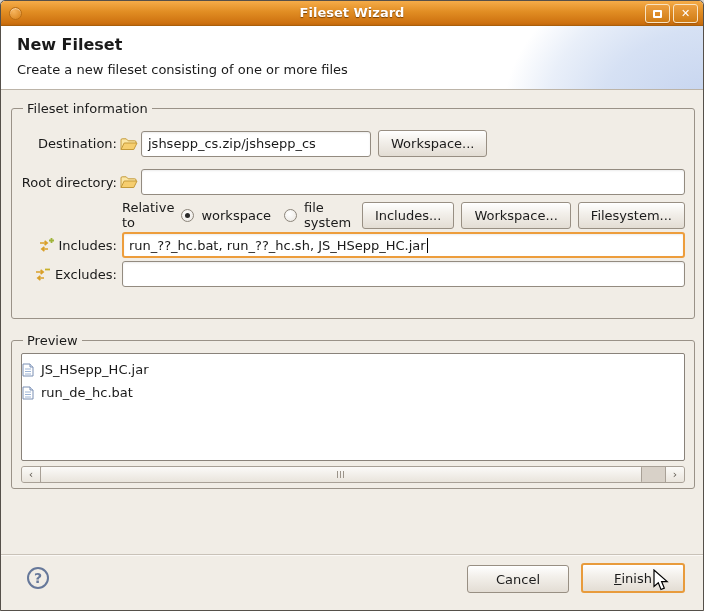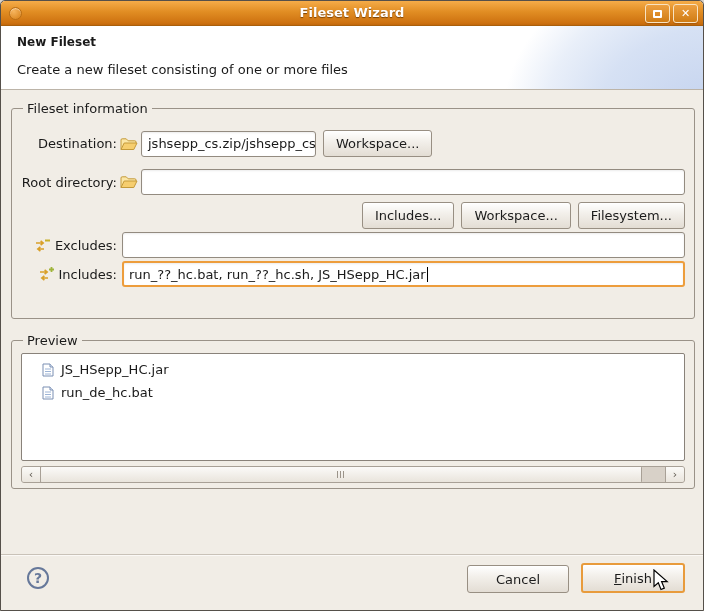--- a/index.html
+++ b/index.html
@@ -18,21 +18,21 @@
   .win-controls { position:absolute; right:5px; top:3px; display:flex; gap:3px; }
   .win-btn { width:25px; height:19px; border-radius:3px; border:1px solid #f8e3c2;
     background:linear-gradient(#eda041,#d07c14); display:flex; align-items:center; justify-content:center;
     color:#fff; font-weight:bold; font-size:11px; box-shadow:0 1px 1px rgba(120,60,0,.4); }
   .max-glyph { width:9px; height:8px; border:2px solid #fff; border-radius:1px; display:block; }
 
   
   .banner { position:absolute; top:25px; left:0; right:0; height:64px; background:#fff; border-bottom:1px solid #bcb4a8; overflow:hidden; }
   .banner-art { position:absolute; right:0; top:0; width:250px; height:64px;
     background:radial-gradient(ellipse 300px 230px at 104% 140%, #c3d2ee 0%, #d6e1f4 38%, #e9eff9 56%, rgba(255,255,255,0) 70%); }
-  .banner h1 { position:absolute; left:16px; top:9px; font-size:12px; font-weight:bold; }
+  .banner h1 { position:absolute; left:16px; top:9px; font-size:16px; font-weight:bold; }
   .banner p  { position:absolute; left:16px; top:36px; font-size:13px; }
 
   
   fieldset { position:absolute; border:1px solid #9a9288; border-radius:3px; padding:0 9px 3px 9px; }
   legend { padding:0 4px; margin-left:2px; font-size:13px; }
   .fs-info { top:100px; left:10px; width:684px; height:218px; }
   .fs-preview { top:332px; left:10px; width:684px; height:156px; }
 
   .row { display:flex; align-items:center; }
   .lblcol { width:96px; display:flex; align-items:center; justify-content:flex-end; gap:4px; text-align:right; flex:none; }
@@ -51,29 +51,29 @@
     background:radial-gradient(circle at 40% 35%, #ffffff, #e9e5df); flex:none; position:relative; }
   .radio.checked::after { content:""; position:absolute; left:3px; top:3px; width:5px; height:5px; border-radius:50%; background:#2b2b2b; }
 
   .row-dest { margin-top:14px; }
   .row-root { margin-top:12px; }
   .row-rel  { margin-top:6px; height:28px; }
   .row-flat { margin-top:6px; height:18px; }
   .row-inc  { margin-top:3px; }
   .row-exc  { margin-top:3px; }
 
-  .dest-input { width:175px; }
+  .dest-input { width:230px; }
   .grow-input { flex:1; }
   .rel-indent { margin-left:101px; display:flex; align-items:center; gap:7px; }
   .rel-btns { margin-left:auto; display:flex; gap:7px; }
   .radio-lbl { margin-right:6px; }
 
   
   .listbox { margin-top:5px; height:108px; background:#fff; border:1px solid #89827a; border-radius:2px; padding:4px 0; overflow:hidden; }
-  .listitem { display:flex; align-items:center; gap:7px; height:23px; padding-left:20px; font-size:13px; }
+  .listitem { display:flex; align-items:center; gap:7px; height:23px; padding-left:0; font-size:13px; }
 
   .hscroll { margin-top:5px; height:17px; display:flex; align-items:stretch; border:1px solid #a8a096; border-radius:3px; background:#d8d1c8; overflow:hidden; }
   .sbtn { width:19px; flex:none; display:flex; align-items:center; justify-content:center;
     background:linear-gradient(#fbfaf8,#eae5dd); border-right:1px solid #a8a096; color:#5f5950; font-size:11px; }
   .sbtn.right { border-right:none; border-left:1px solid #a8a096; }
   .sthumb { width:601px; flex:none; background:linear-gradient(#fbfaf8,#e9e4dc); border-right:1px solid #a8a096; border-radius:1px; position:relative; }
   .sthumb::after { content:""; position:absolute; left:50%; top:4px; bottom:4px; width:8px; transform:translateX(-50%);
     background:repeating-linear-gradient(90deg,#9b9389 0,#9b9389 1px,transparent 1px,transparent 3px); }
   .strack { flex:1; }
 
@@ -137,55 +137,62 @@
             <path d="M1 12.5 L1 3 q0-1.2 1.2-1.2 L6.2 1.8 L8.2 3.8 L14.8 3.8 q1.2 0 1.2 1.2 L16 6" fill="#fbe6a6" stroke="#c49a3a" stroke-width="1"></path>
             <path d="M1 12.5 L4.2 6 L17 6 L13.8 12.5 Z" fill="#f6ce6f" stroke="#c49a3a" stroke-width="1"></path>
           </svg>
       </span>
       <div class="tfield grow-input">
           <span></span>
         </div>
     </div>
 
     <div class="row row-rel">
+      <div class="rel-indent">
+        <span>Relative to</span>
+        <span class="radio checked"></span>
+        <span class="radio-lbl">workspace</span>
+        <span class="radio"></span>
+        <span class="radio-lbl">file system</span>
+      </div>
       <div class="rel-btns">
         <span class="btn">Includes...</span>
         <span class="btn">Workspace...</span>
         <span class="btn">Filesystem...</span>
       </div>
     </div>
 
-
-    <div class="row row-exc">
-      <span class="lblcol">
-        <svg width="16" height="16" viewBox="0 0 16 16">
-            <path d="M1 6 h6.5 M5.6 3.8 l2.6 2.2 -2.6 2.2" fill="none" stroke="#d9a02a" stroke-width="1.6"></path>
-            <path d="M9 12 h-6.5 M5.4 9.8 l-2.6 2.2 2.6 2.2" fill="none" stroke="#d9a02a" stroke-width="1.6"></path>
-            <path d="M10 3.5 h5" stroke="#c8b02a" stroke-width="1.8"></path>
-          </svg>
-        <span>Excludes:</span>
-      </span>
-      <div class="tfield grow-input" style="margin-left:5px;">
-          <span></span>
-        </div>
-    </div>
 
     <div class="row row-inc">
       <span class="lblcol">
         <svg width="16" height="16" viewBox="0 0 16 16">
             <path d="M1 6 h7 M6 4 l2.5 2 L6 8" fill="none" stroke="#dca племя" stroke-width="1.6"></path>
             <path d="M1 6 h6.5 M5.6 3.8 l2.6 2.2 -2.6 2.2" fill="none" stroke="#d9a02a" stroke-width="1.6"></path>
             <path d="M9 12 h-6.5 M5.4 9.8 l-2.6 2.2 2.6 2.2" fill="none" stroke="#d9a02a" stroke-width="1.6"></path>
             <path d="M12.5 1 v5 M10 3.5 h5" stroke="#9fb43a" stroke-width="1.8"></path>
           </svg>
         <span>Includes:</span>
       </span>
       <div class="tfield focus grow-input" style="margin-left:5px;">
           <span>run_??_hc.bat, run_??_hc.sh, JS_HSepp_HC.jar</span>
           <span class="caret"></span>
+        </div>
+    </div>
+
+    <div class="row row-exc">
+      <span class="lblcol">
+        <svg width="16" height="16" viewBox="0 0 16 16">
+            <path d="M1 6 h6.5 M5.6 3.8 l2.6 2.2 -2.6 2.2" fill="none" stroke="#d9a02a" stroke-width="1.6"></path>
+            <path d="M9 12 h-6.5 M5.4 9.8 l-2.6 2.2 2.6 2.2" fill="none" stroke="#d9a02a" stroke-width="1.6"></path>
+            <path d="M10 3.5 h5" stroke="#c8b02a" stroke-width="1.8"></path>
+          </svg>
+        <span>Excludes:</span>
+      </span>
+      <div class="tfield grow-input" style="margin-left:5px;">
+          <span></span>
         </div>
     </div>
   </fieldset>
 
   <fieldset class="fs-preview">
     <legend>Preview</legend>
     <div class="listbox">
       <div class="listitem">
         <svg width="12" height="14" viewBox="0 0 12 14">
             <path d="M1 1 h7 l3 3 v9 h-10 Z" fill="#fff" stroke="#7b8fb3"></path>

